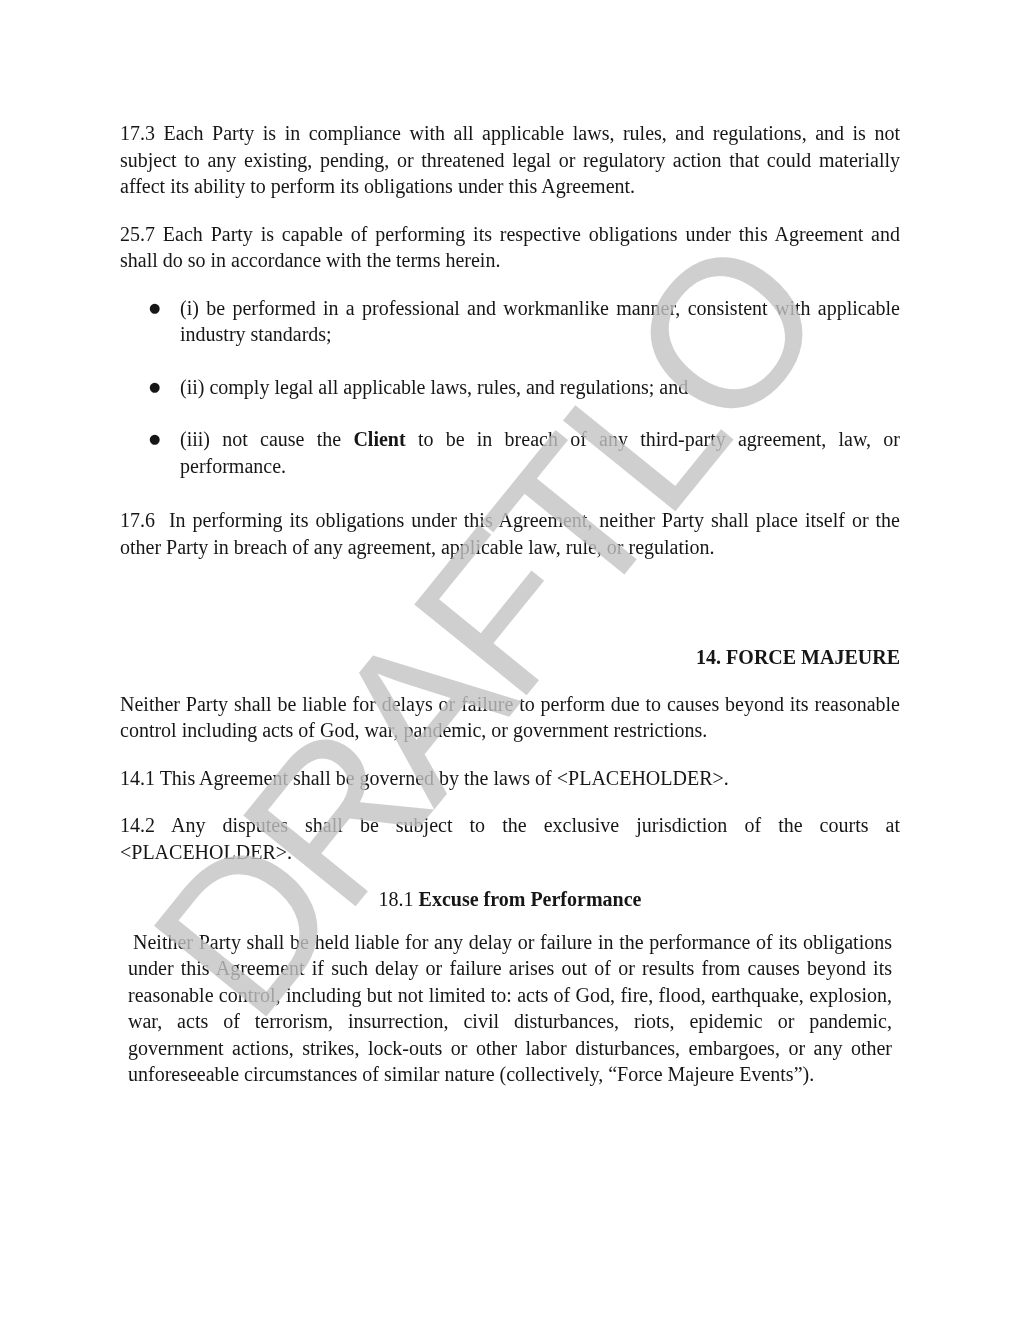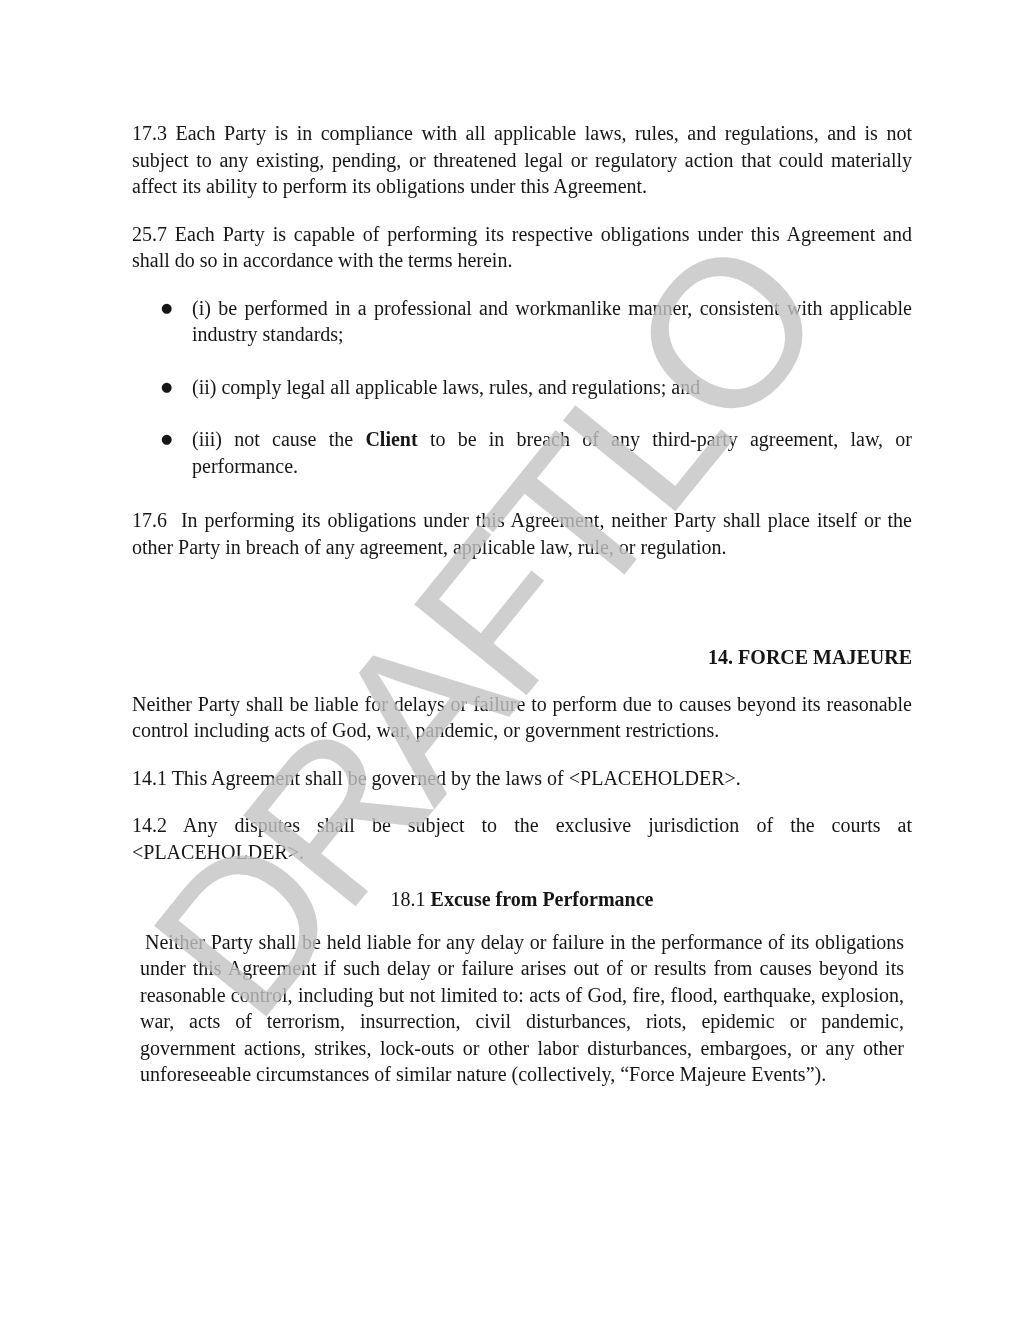--- a/index.html
+++ b/index.html
@@ -11,21 +11,21 @@
     overflow: hidden;
   }
   .page {
     position: relative;
     width: 1020px; height: 1320px;
     background: #ffffff;
     overflow: hidden;
   }
   .content {
     position: absolute;
-    left: 132px; top: 120px;
+    left: 120px; top: 120px;
     width: 780px;
     font-size: 20px;
     line-height: 26.5px;
   }
   .para {
     margin: 0 0 21px 0;
     text-align: justify;
   }
   .heading {
     font-size: 20px;

